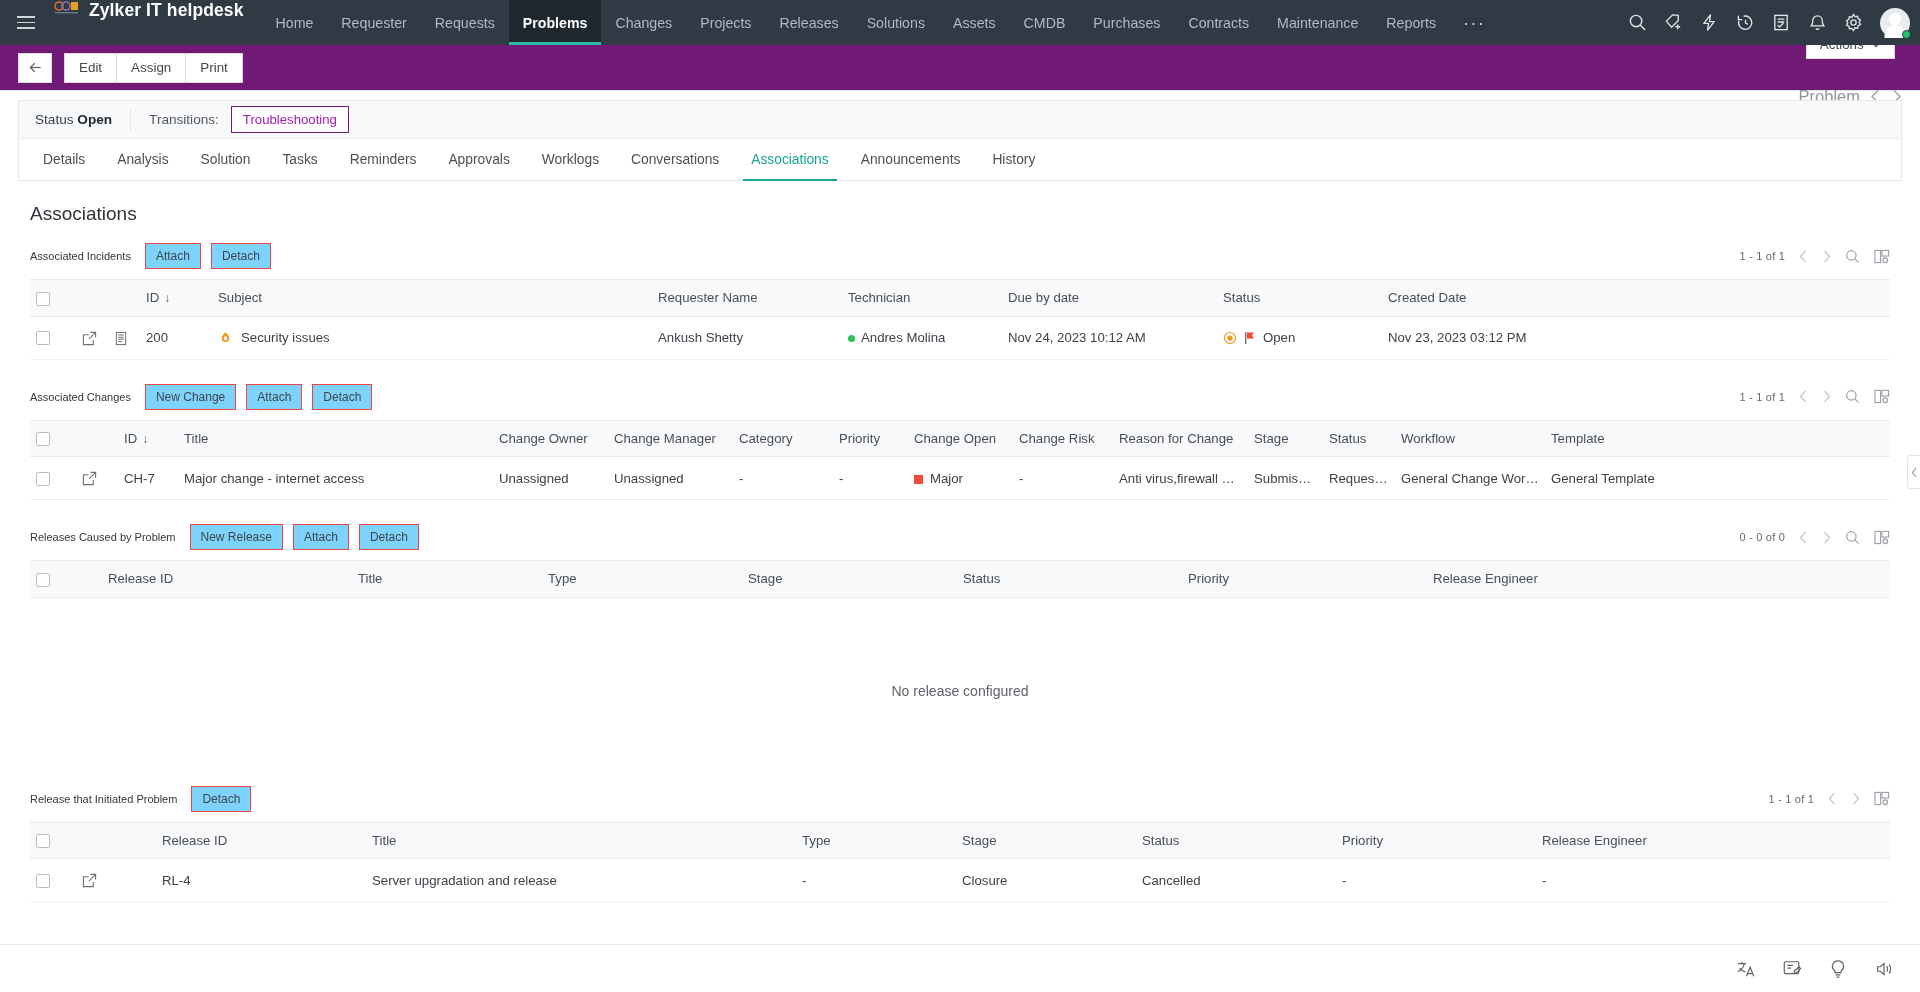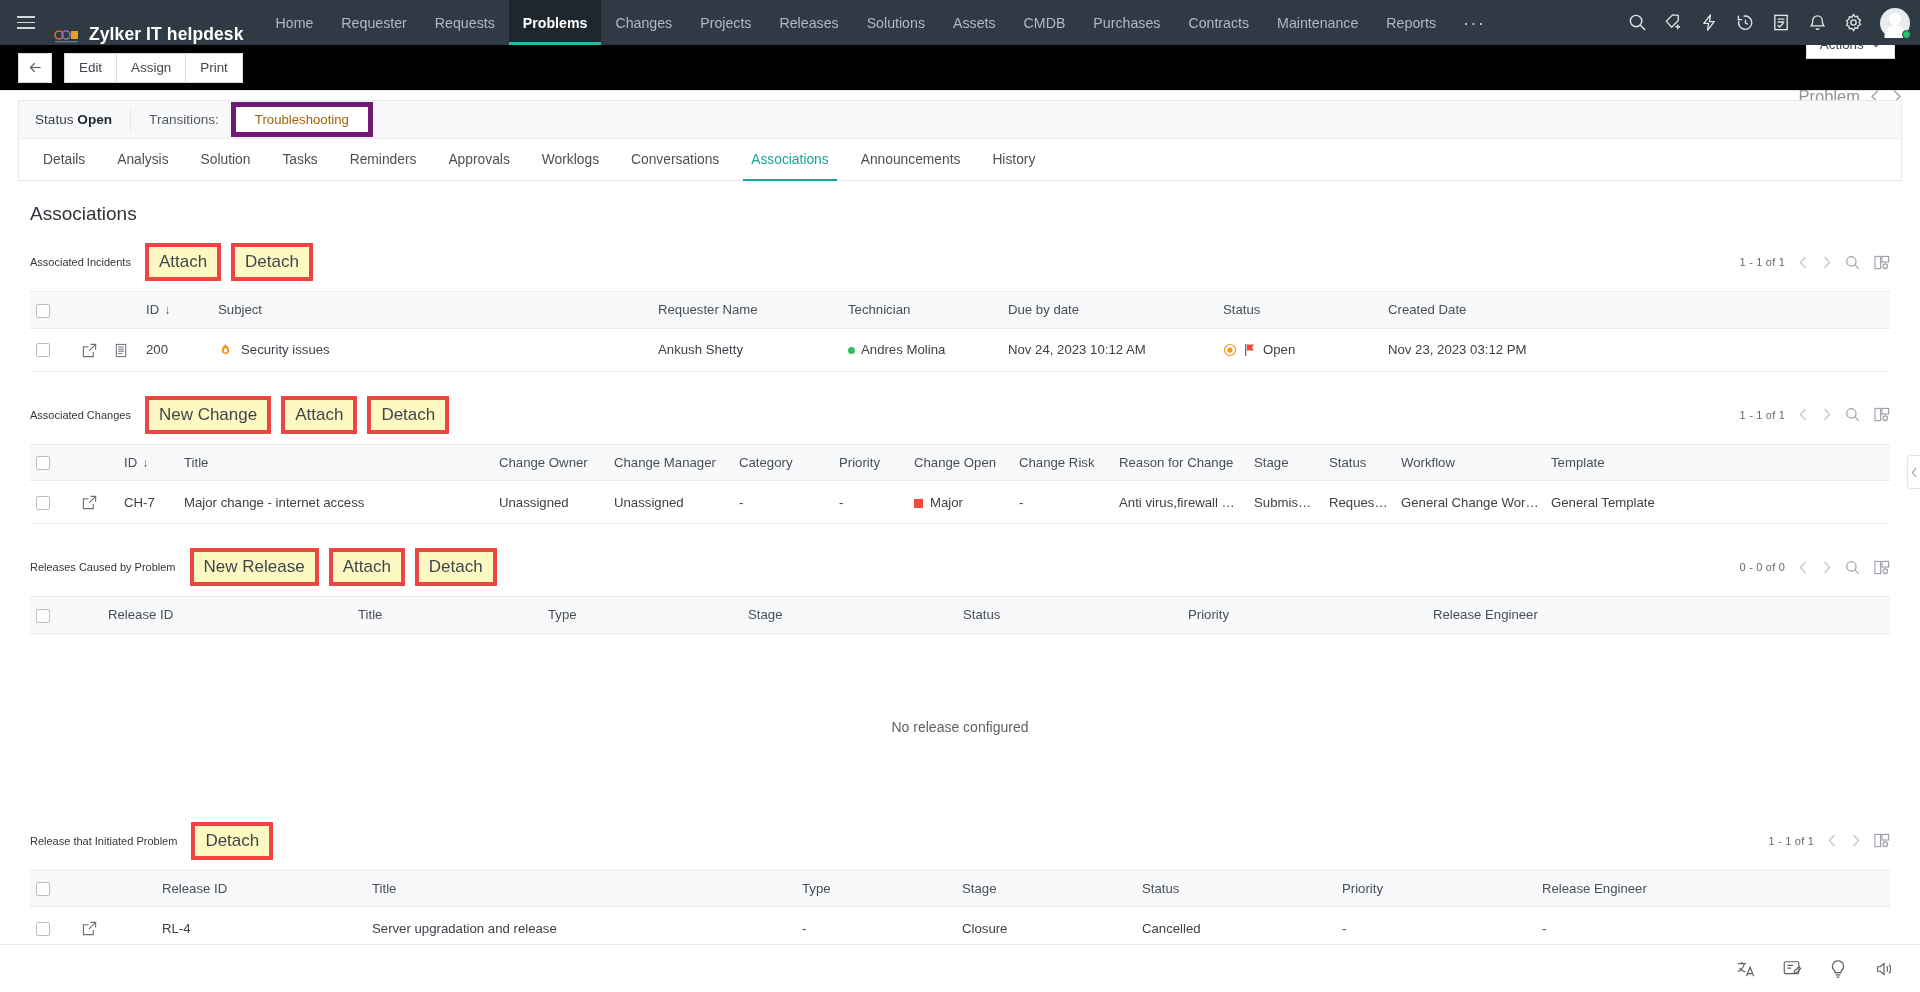--- a/index.html
+++ b/index.html
@@ -14,21 +14,21 @@
   
   .topnav {
     height: 45px; background: #2f3a45; display: flex; align-items: stretch;
     color: #c9d1d8; font-size: 14.5px; position: relative;
   }
   .hamburger {
     width: 46px; display: flex; flex-direction: column; justify-content: center;
     align-items: center; gap: 4px; cursor: pointer; padding-left: 6px;
   }
   .hamburger span { display:block; width: 18px; height: 1.7px; background: #cfd6dc; }
-  .brand { display: flex; align-items: flex-end; gap: 9px; padding: 0 18px 0 8px; }
+  .brand { display: flex; align-items: flex-start; gap: 9px; padding: 0 18px 0 8px; }
   .brand-logo { width: 26px; height: 16px; position: relative; display:block; }
   .brand-name { color: #ffffff; font-size: 17.5px; font-weight: 600; letter-spacing: .1px; white-space: nowrap;}
   .navitems { display: flex; align-items: stretch; }
   .navitem {
     display: flex; align-items: center; padding: 0 14px; color: #aeb9c3;
     font-size: 14.2px; cursor: pointer; white-space: nowrap; position: relative;
   }
   .navitem.active { background: #1f272e; color: #ffffff; font-weight: 600; }
   .navitem.active:after {
     content:""; position:absolute; left:0; right:0; bottom:0; height:3px; background:#27b8a8;
@@ -43,21 +43,21 @@
   .avatar {
     width: 30px; height: 30px; border-radius: 50%; background: #e8ecef; margin-left: 8px;
     position: relative; cursor: pointer; overflow: visible;
   }
   .avatar .head { position:absolute; left:50%; top:5px; transform:translateX(-50%); width:12px;height:12px;border-radius:50%;background:#fff;}
   .avatar .body { position:absolute; left:50%; bottom:0px; transform:translateX(-50%); width:21px;height:13px;border-radius:11px 11px 0 0;background:#fff;}
   .avatar .dot { position:absolute; right:-1px; bottom:-1px; width:9px;height:9px;border-radius:50%;background:#25c16a;border:1.5px solid #2f3a45;}
 
   
   .subbar {
-    height: 46px; background: #000000; border-bottom: 1px solid #e2e2e2;
+    height: 46px; background: #701a75; border-bottom: 1px solid #e2e2e2;
     display: flex; align-items: center; padding: 0 18px; gap: 0;
   }
   .btn {
     height: 30px; background: #fff; border: 1px solid #d8dade; display: flex;
     align-items: center; justify-content: center; padding: 0 14px; font-size: 13.4px;
     color: #43474d; cursor: pointer; white-space: nowrap;
   }
   .btn.back { width: 34px; padding: 0; margin-right: 12px; }
   .btn-group { display: flex; }
   .btn-group .btn { border-right-width: 0; }
@@ -69,42 +69,42 @@
   .card { margin: 9px 18px 0 18px; border: 1px solid #e6e8ea; border-bottom: none; background:#fff; }
   .statusbar {
     height: 38px; background: #f7f9fa; display: flex; align-items: center; padding: 0 16px;
     font-size: 13.6px; color: #3a3f45; border-bottom: 1px solid #eceef0;
   }
   .status-text { padding-right: 18px; }
   .status-text b { font-weight: 700; color: #23282e; }
   .vdiv { width: 1px; height: 22px; background: #e3e6e9; }
   .transitions { padding: 0 12px 0 18px; color: #53585e; }
   .chip {
-    border: 5px solid #701a75; background:#fff; padding: 5px 19px; font-size: 13.2px;
-    color: #a16207; cursor: pointer;
+    border: 1px solid #701a75; background:#fff; padding: 5px 11px; font-size: 13.2px;
+    color: #a21caf; cursor: pointer;
   }
   .tabs {
     display: flex; align-items: stretch; height: 42px; border-bottom: 1px solid #e4e7ea;
     padding: 0 8px; background:#fff;
   }
   .tab {
     display: flex; align-items: center; padding: 0 16px; font-size: 13.8px; color: #4b5057;
     cursor: pointer; position: relative; white-space: nowrap;
   }
   .tab.active { color: #17a794; }
   .tab.active:after { content:""; position:absolute; left:8px; right:8px; bottom:-1px; height:2.5px; background:#17a794; }
 
   
   .scrollarea { position:absolute; top: 91px; left:0; right:0; bottom:48px; overflow-y:auto; }
   .page-title { font-size: 19px; color: #2f343a; padding: 22px 30px 12px 30px; font-weight: 400; }
   .section { padding: 0 30px; }
   .sec-head { display: flex; align-items: center; gap: 10px; padding: 6px 0 10px 0; }
   .sec-title { font-size: 11px; color: #32373d; margin-right: 4px; white-space: nowrap; }
   .sec-btn {
-    border: 4px solid #ef4444; background: #fef9c3; font-size: 17px; color: #41464c;
+    border: 1px solid #ef4444; background: #7dd3fc; font-size: 12px; color: #41464c;
     padding: 5px 10px; cursor: pointer;
   }
   .pager { margin-left: auto; display: flex; align-items: center; gap: 14px; color: #63686e; font-size: 11px; }
   .pager .pnum { letter-spacing: .2px; }
   .pico { cursor: pointer; display:flex; align-items:center; color:#9aa0a6; }
   .pico.dim { color:#c3c8cd; }
 
   table.grid { width: 100%; border-collapse: collapse; table-layout: fixed; }
   table.grid thead th {
     background: #f7f9fa; text-align: left; font-weight: 400; font-size: 13.2px; color: #4a4f55;

